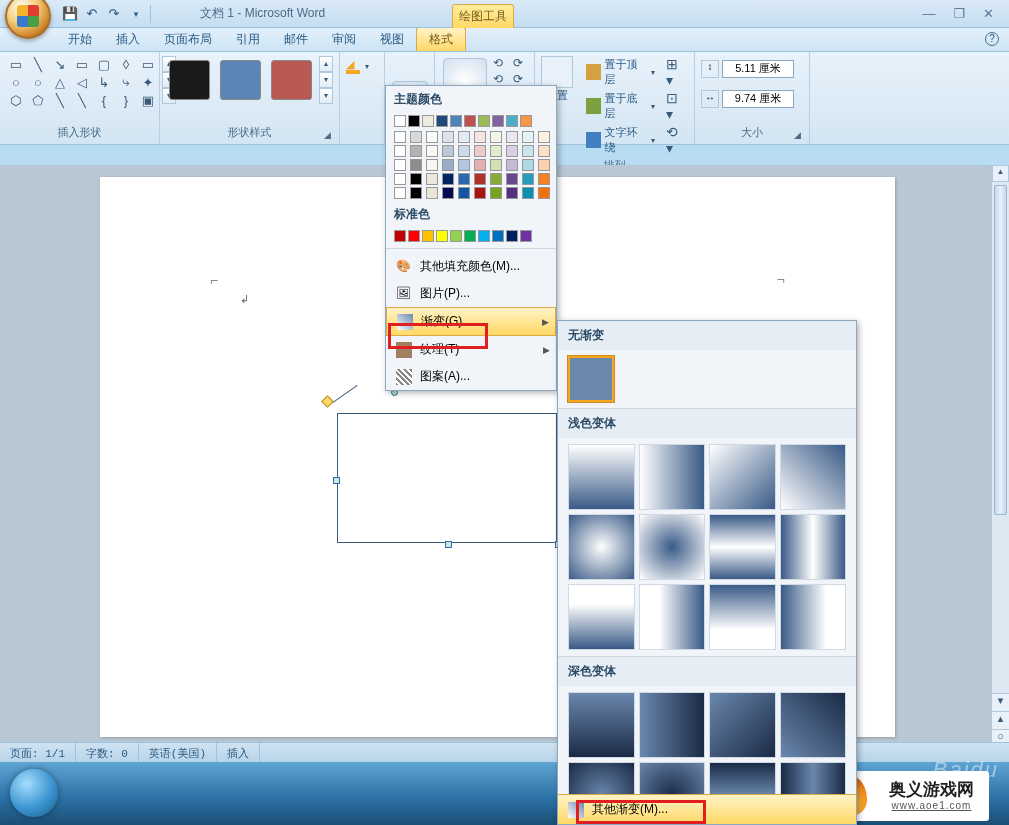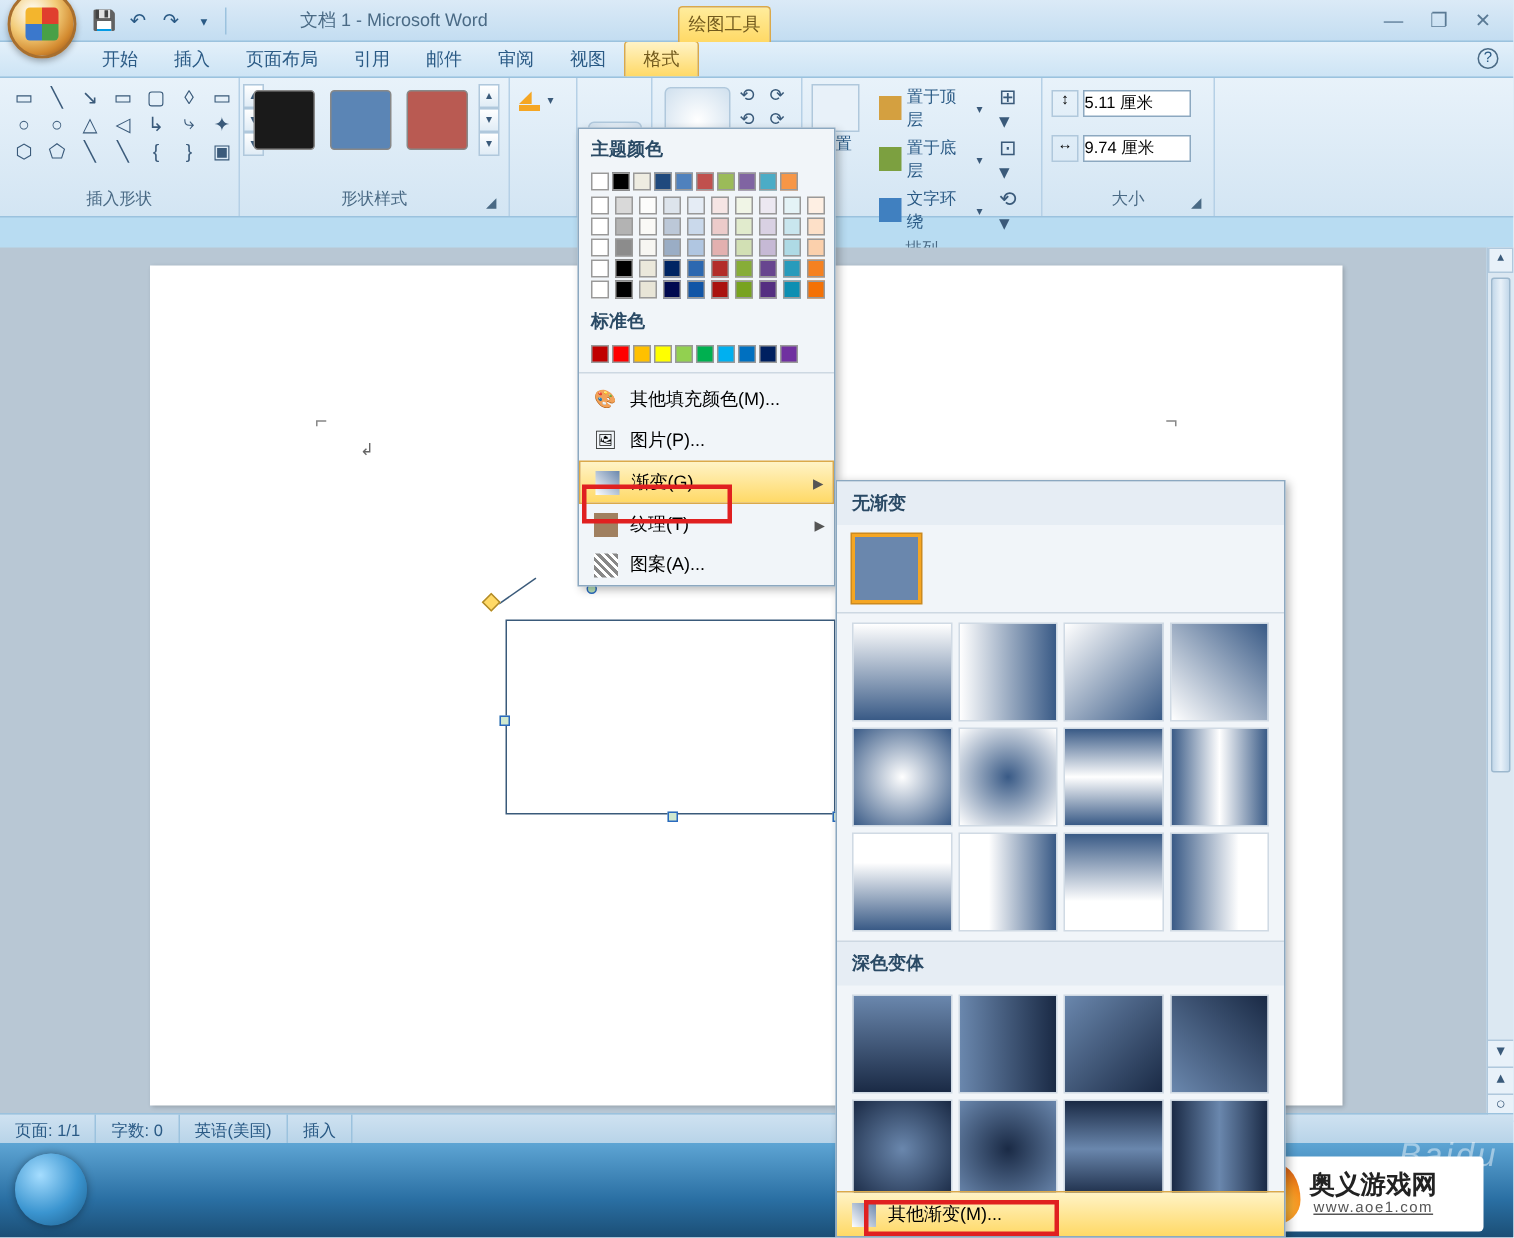--- a/index.html
+++ b/index.html
@@ -54,21 +54,21 @@
 .small-grid span { font-size: 12px; color: #3a5a7a; }
 
 .arrange { width: 160px; }
 .arrange-col { display: flex; flex-direction: column; gap: 2px; }
 .arrange-item { display: flex; align-items: center; gap: 3px; font-size: 11px; color: #2a5a85; padding: 1px 3px; }
 .arrange-item .ico { width: 16px; height: 16px; display: inline-block; }
 
 .size-grp { width: 115px; }
 .size-row { display: flex; align-items: center; gap: 3px; margin: 4px 0; }
 .size-row .ico { width: 18px; height: 18px; border: 1px solid #b0c8dc; font-size: 10px; text-align: center; }
-.size-input { width: 72px; height: 18px; border: 1px solid #8ca8c0; background: #fff; font-size: 11px; text-align: left; }
+.size-input { width: 72px; height: 18px; border: 1px solid #8ca8c0; background: #fff; font-size: 11px; text-align: center; }
 
 
 .doc-area { position: absolute; left: 0; top: 165px; right: 18px; bottom: 82px; background: #b8c7d4; overflow: hidden; }
 .page { position: absolute; left: 100px; top: 12px; width: 795px; height: 560px; background: #fff; box-shadow: 1px 1px 3px rgba(0,0,0,.2); }
 .corner { position: absolute; font-size: 14px; color: #888; }
 .corner.tl { left: 110px; top: 95px; }
 .corner.tr { right: 110px; top: 95px; }
 .cursor-mark { position: absolute; left: 140px; top: 116px; font-size: 11px; color: #666; }
 
 
@@ -103,31 +103,31 @@
 
 
 .vscroll { position: absolute; right: 0; top: 165px; bottom: 60px; width: 18px; background: #dce8f2; border-left: 1px solid #b0c8dc; }
 .vscroll .thumb { position: absolute; left: 2px; right: 2px; top: 20px; height: 330px; background: linear-gradient(90deg,#c3d8ea,#e8f1f9,#c3d8ea); border: 1px solid #9db8ce; border-radius: 2px; }
 .vscroll .btn { height: 17px; text-align: center; font-size: 9px; color: #3a5a7a; border: 1px solid #b0c8dc; background: #e8f1f9; }
 .vscroll .nav { position: absolute; bottom: 0; left: 0; right: 0; }
 .vscroll .nav div { height: 18px; border-top: 1px solid #b0c8dc; text-align: center; font-size: 11px; color: #3a5a7a; background: #e8f1f9; }
 
 
 .statusbar { position: absolute; left: 0; bottom: 62px; right: 0; height: 21px; background: linear-gradient(#cfe2f1,#b7d3e8); border-top: 1px solid #9bc2de; display: flex; align-items: center; font-size: 11px; color: #2a5a85; }
-.statusbar .cell { padding: 0 10px; border-right: 1px solid #9bc2de; height: 100%; display: flex; align-items: center; }
+.statusbar .cell { padding: 0 10px; border-right: 1px solid #9bc2de; height: 100%; display: flex; align-items: center; font-family: Liberation Mono, monospace; }
 
 
 .taskbar { position: absolute; left: 0; bottom: 0; right: 0; height: 63px; background: linear-gradient(#5ea5d4,#2a6fa3 60%, #1b4e75); }
 .start-orb { position: absolute; left: 10px; bottom: 8px; width: 48px; height: 48px; border-radius: 50%; background: radial-gradient(circle at 35% 30%, #a5ddff, #3b95d0 55%, #1a5a88); box-shadow: 0 0 6px rgba(0,0,0,.4); }
 
 
 .logo-water { position: absolute; right: 10px; bottom: 42px; color: rgba(255,255,255,.45); font-size: 22px; letter-spacing: 2px; font-style: italic; }
 .site-logo { position: absolute; right: 20px; bottom: 4px; width: 160px; height: 50px; display: flex; align-items: center; gap: 6px; background: #fff; border-radius: 3px; padding: 2px 6px; }
 .site-logo .flame { width: 32px; height: 40px; background: radial-gradient(circle at 50% 70%, #ffd24a, #f6901e 50%, #d04a10); border-radius: 50% 50% 50% 50% / 60% 60% 40% 40%; position: relative; }
-.site-logo .txt { display: flex; flex-direction: column; align-items: center; line-height: 1.1; }
+.site-logo .txt { display: flex; flex-direction: column; align-items: center; line-height: 1.1; margin-left: 16px; }
 .site-logo .t1 { font-size: 17px; font-weight: bold; color: #222; }
 .site-logo .t2 { font-size: 10px; color: #555; letter-spacing: 1px; text-decoration: underline; }
 </style>
 </head>
 <body>
 
 <div class="titlebar">
   <div class="office-btn"></div>
   <div class="qat">
     <span class="ico">💾</span>
@@ -419,20 +419,21 @@
       <span class="ico" style="background:repeating-linear-gradient(45deg,#888 0 2px,#fff 2px 4px)"></span>
       <span>图案(A)...</span>
     </div>
   <div class="redbox" style="left:2px;top:237px;width:100px;height:26px"></div>
 </div>
 
 <div class="grad-menu">
   <div class="gm-title">无渐变</div>
   <div class="gm-none"></div>
   <div class="gm-sep"></div>
+  <div class="gm-title">浅色变体</div>
   <div class="gm-grid">
     <div class="gm-cell" style="background:linear-gradient(#fff,#395a86)"></div>
     <div class="gm-cell" style="background:linear-gradient(90deg,#fff,#395a86)"></div>
     <div class="gm-cell" style="background:linear-gradient(135deg,#fff,#395a86)"></div>
     <div class="gm-cell" style="background:linear-gradient(45deg,#fff,#395a86)"></div>
     <div class="gm-cell" style="background:radial-gradient(#fff,#395a86)"></div>
     <div class="gm-cell" style="background:radial-gradient(#395a86,#fff)"></div>
     <div class="gm-cell" style="background:linear-gradient(#395a86,#fff,#395a86)"></div>
     <div class="gm-cell" style="background:linear-gradient(90deg,#395a86,#fff,#395a86)"></div>
     <div class="gm-cell" style="background:linear-gradient(#fff 30%,#395a86)"></div>

